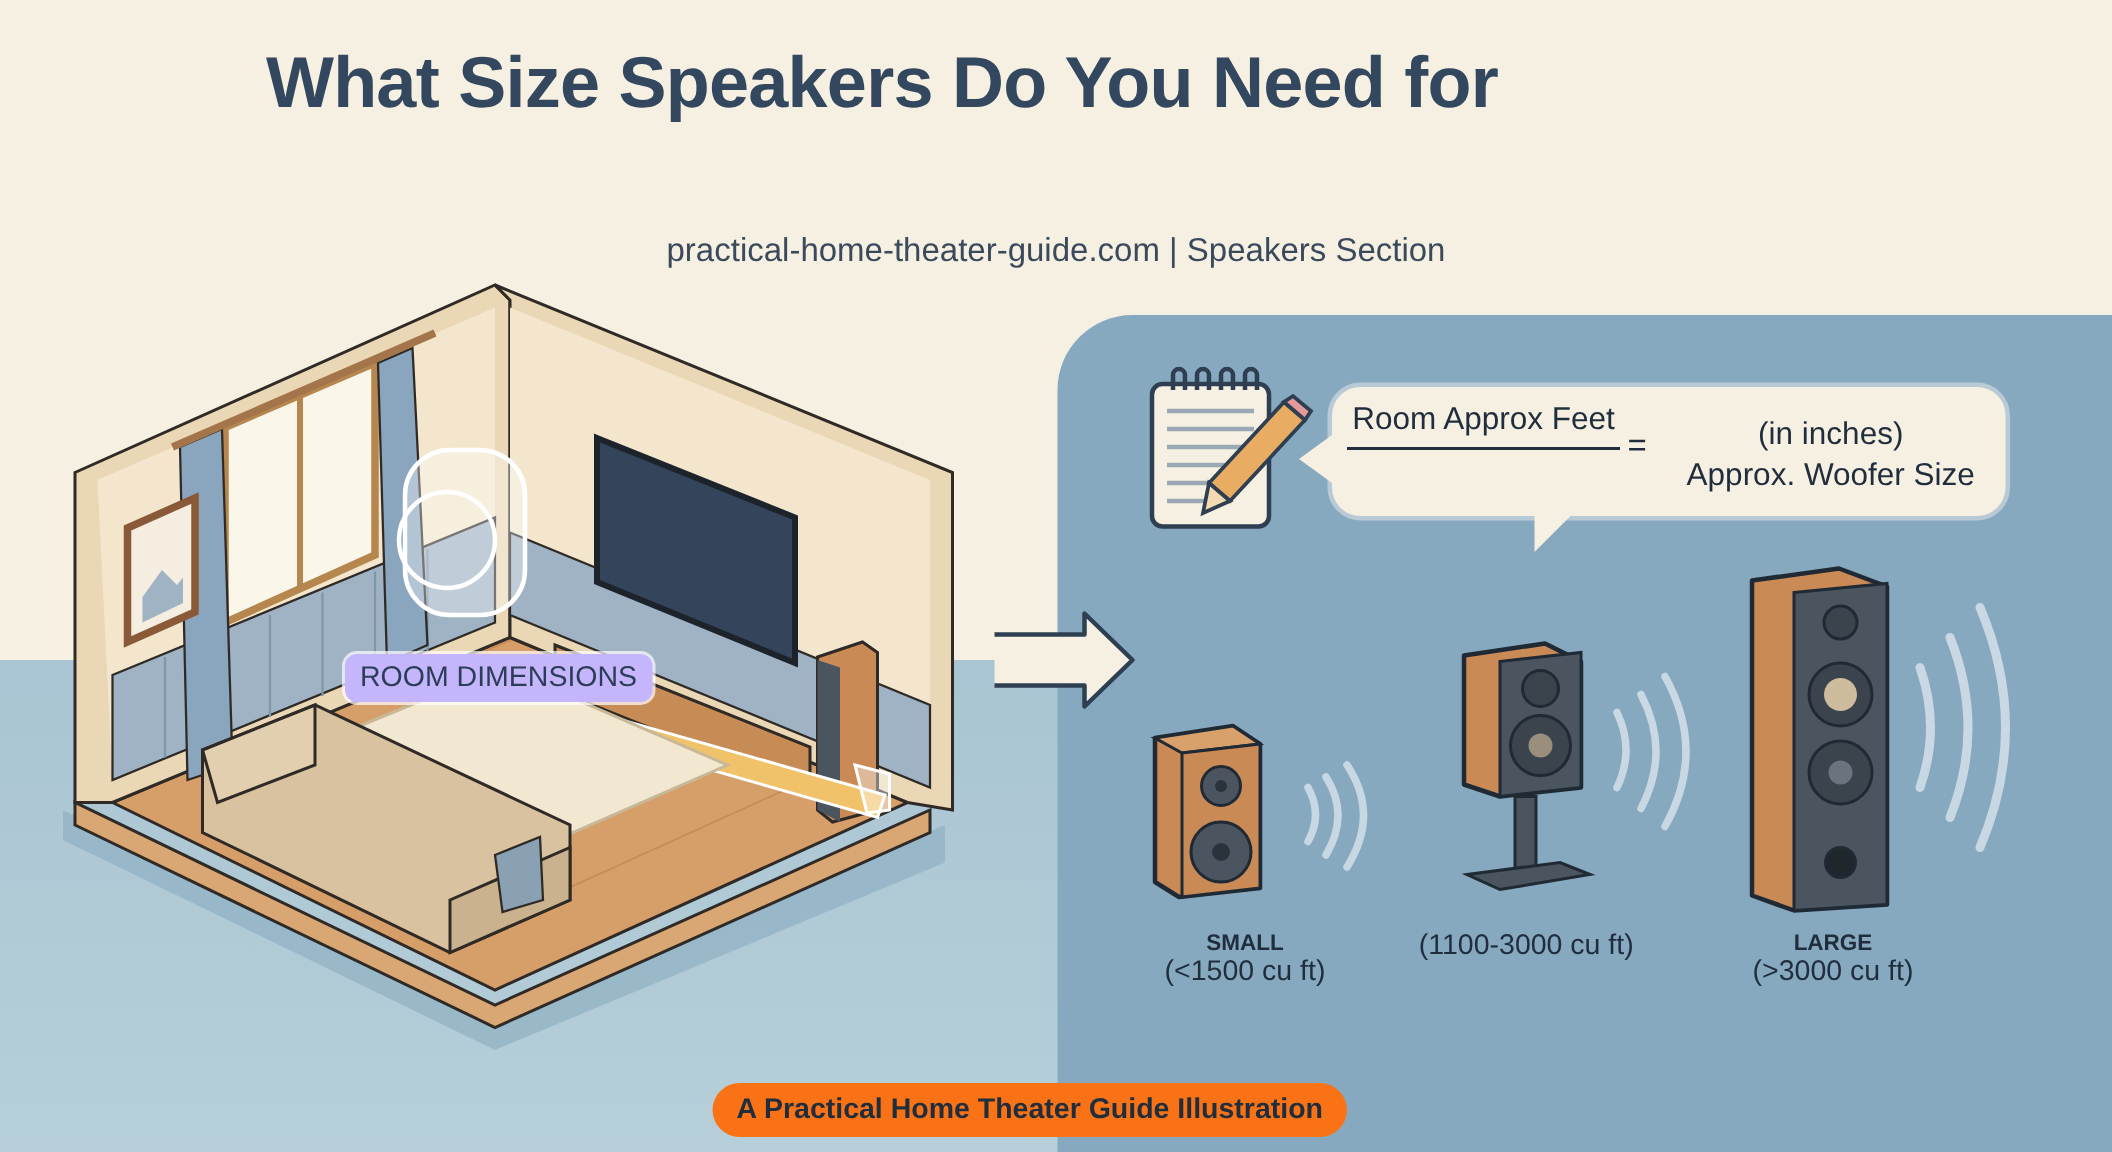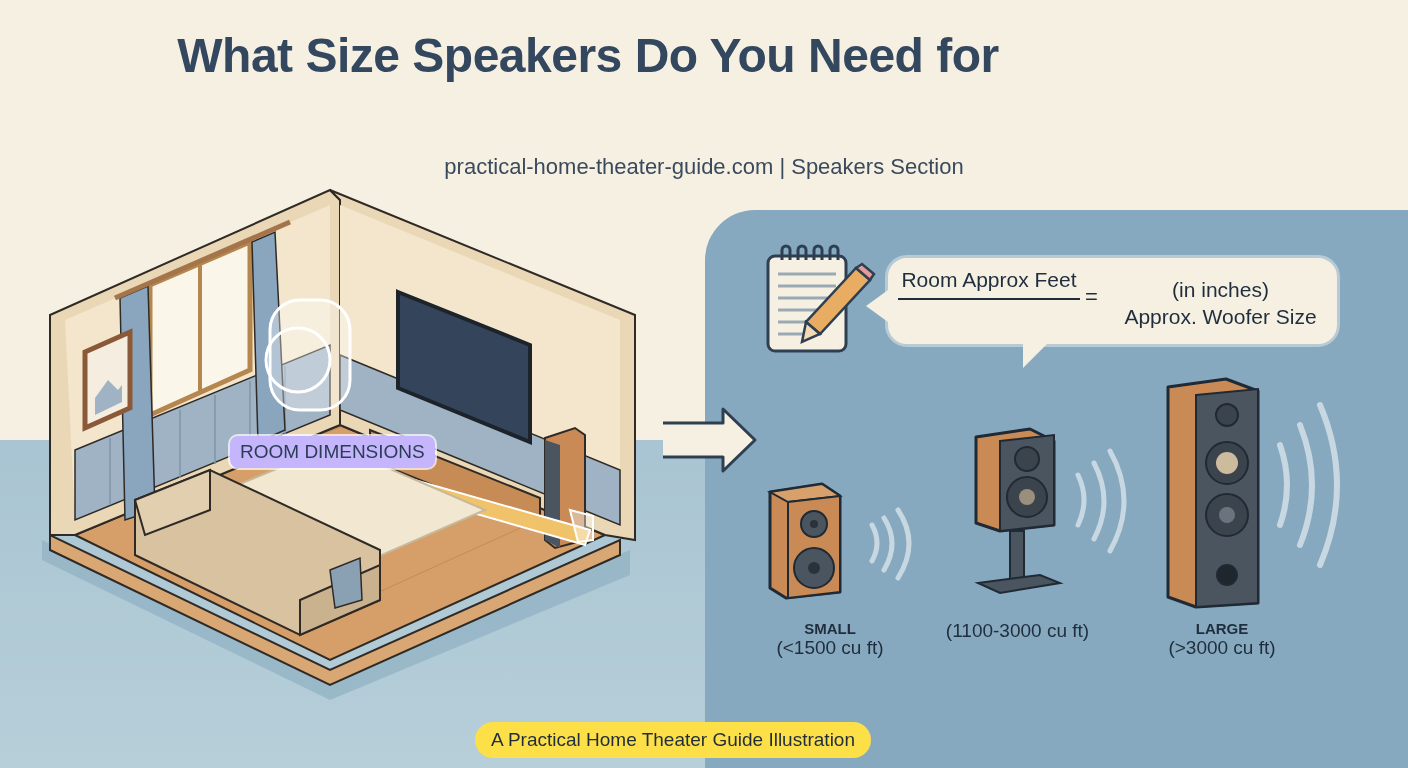--- a/index.html
+++ b/index.html
@@ -63,22 +63,22 @@
     font-size: 21px; line-height: 27px; color: #1f2d3d;
   }
   .spk-svg { position: absolute; }
   .size-label {
     position: absolute; text-align: center; color: #1f2d3d;
   }
   .size-label .name { display: block; font-weight: 700; font-size: 15px; }
   .size-label .range { display: block; font-size: 19px; margin-top: 0; }
   .footer-pill {
     position: absolute; left: 475px; top: 722px; height: 36px;
-    padding: 0 16px; border-radius: 18px; background: #fde047;
-    font-size: 19px; line-height: 36px; color: #1f2d3d;
+    padding: 0 16px; border-radius: 18px; background: #f97316;
+    font-size: 19px; line-height: 36px; color: #1f2d3d; font-weight: bold;
   }
 </style>
 </head>
 <body>
 
 <div class="floor-band"></div>
 <div class="right-panel"></div>
 
 <div class="title">
   <div>What Size Speakers Do You Need for</div>

